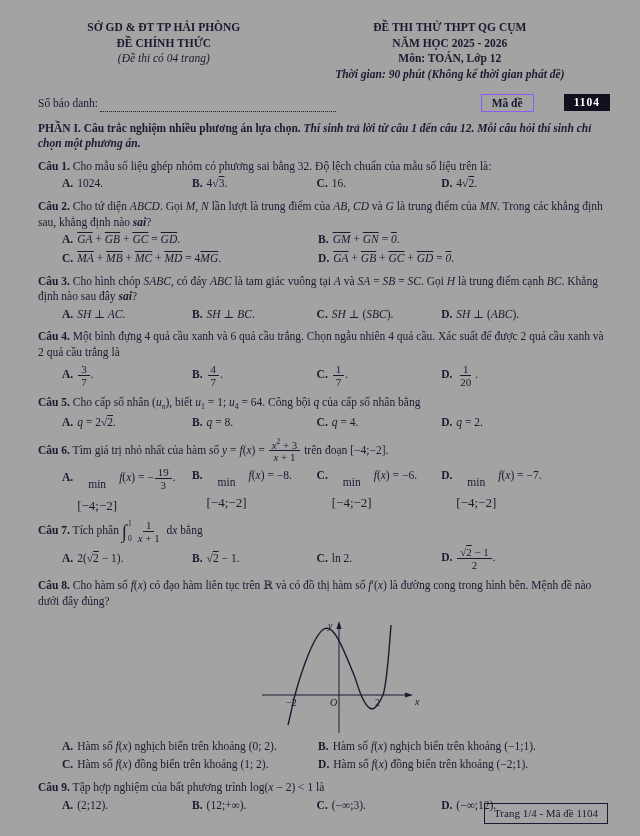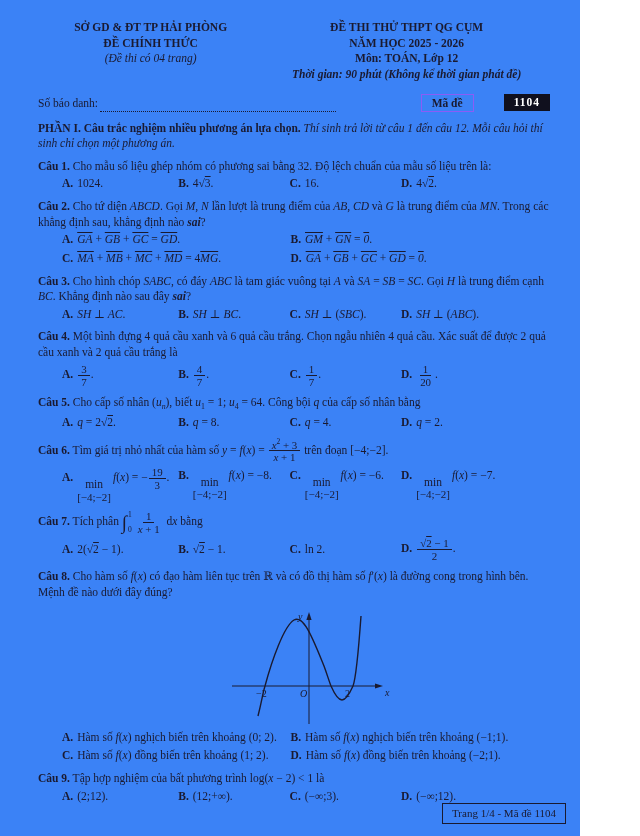--- a/index.html
+++ b/index.html
@@ -1,17 +1,17 @@
 <!DOCTYPE html>
 <html><head>
 <meta charset="utf-8">
 <style>
   *{box-sizing:border-box;}
   html,body{margin:0;padding:0;background:#ffffff;}
-  .page{width:580px;height:836px;position:relative;overflow:hidden;background:#3b82f6;
+  .page{width:640px;height:836px;position:relative;overflow:hidden;background:#a3a3a3;
         padding:20px 30px 4px 38px;
         font-family:"Liberation Serif","DejaVu Serif",serif;
         font-size:11.5px;line-height:1.36;color:#1a1a30;}
   
   .header{display:flex;align-items:flex-start;}
   .header-left{width:44%;text-align:center;}
   .header-right{width:56%;text-align:center;}
   .hb{font-weight:700;}
   .hi{font-style:italic;}
   .hbi{font-weight:700;font-style:italic;}
@@ -19,51 +19,51 @@
   .student{margin-top:11px;}
   .s-line{display:flex;align-items:flex-end;height:18px;}
   .dots{display:inline-block;border-bottom:1.5px dotted #1a1a30;height:13px;margin-left:2px;}
   .dots-name{width:220px;}
   .dots-id{width:236px;}
   .made{margin-left:auto;display:flex;align-items:center;}
   .made-label{border:1px solid #8b5cf6;padding:0 10px;font-weight:700;line-height:16px;}
   .made-code{background:#10101e;color:#fff;font-weight:700;padding:0 10px;line-height:17px;
              margin-left:30px;letter-spacing:1px;}
   
-  .part-heading{margin-top:9px;}
+  .part-heading{margin-top:9px;font-weight:bold;}
   
   .question{margin-top:7px;}
   .q-label{font-weight:700;}
   .options{display:grid;padding-left:24px;margin-top:2px;row-gap:3px;column-gap:4px;align-items:center;}
   .cols-4{grid-template-columns:23% 22% 22% 33%;}
   .cols-2{grid-template-columns:46% 54%;}
   .option .opt{font-weight:700;margin-right:4px;}
   
   .ol{text-decoration:overline;}
   .vec{font-style:italic;text-decoration:overline;}
   .frac{display:inline-flex;flex-direction:column;align-items:center;vertical-align:middle;
         line-height:1.12;margin:0 1px;font-size:0.95em;}
   .frac .fn{border-bottom:1px solid currentColor;padding:0 3px;}
   .frac .fd{padding:0 3px;}
   .munder{display:inline-flex;flex-direction:column;align-items:center;line-height:1;
           vertical-align:-7px;margin-right:2px;}
-  .munder .mu-b{font-size:11px;margin-top:1px;}
+  .munder .mu-b{font-size:13px;margin-top:8px;}
   .intg{display:inline-flex;align-items:center;vertical-align:middle;}
   .int-sym{font-size:19px;line-height:1;}
   .int-lims{display:inline-flex;flex-direction:column;justify-content:space-between;height:23px;
             font-size:7.5px;line-height:1;margin-left:1px;margin-right:2px;}
   sub,sup{font-size:0.68em;}
   
   .fig{display:flex;justify-content:center;margin:3px 0 2px 20px;}
   .axis{stroke:#1a1a30;stroke-width:1;}
   .curve{fill:none;stroke:#1a1a30;stroke-width:1.4;}
   .fl{font-size:10px;fill:#1a1a30;font-family:"Liberation Serif",serif;}
   .fi{font-style:italic;}
   
-  .footer-box{position:absolute;right:14px;bottom:12px;border:1px solid #1a1a30;
+  .footer-box{position:absolute;right:32px;bottom:12px;border:1px solid #1a1a30;
               padding:2px 9px;font-size:11px;}
 </style>
 </head>
 <body>
 
 <div class="page">
 
   <div class="header">
     <div class="header-left">
       <div class="hb">SỞ GD &amp; ĐT TP HẢI PHÒNG</div>

